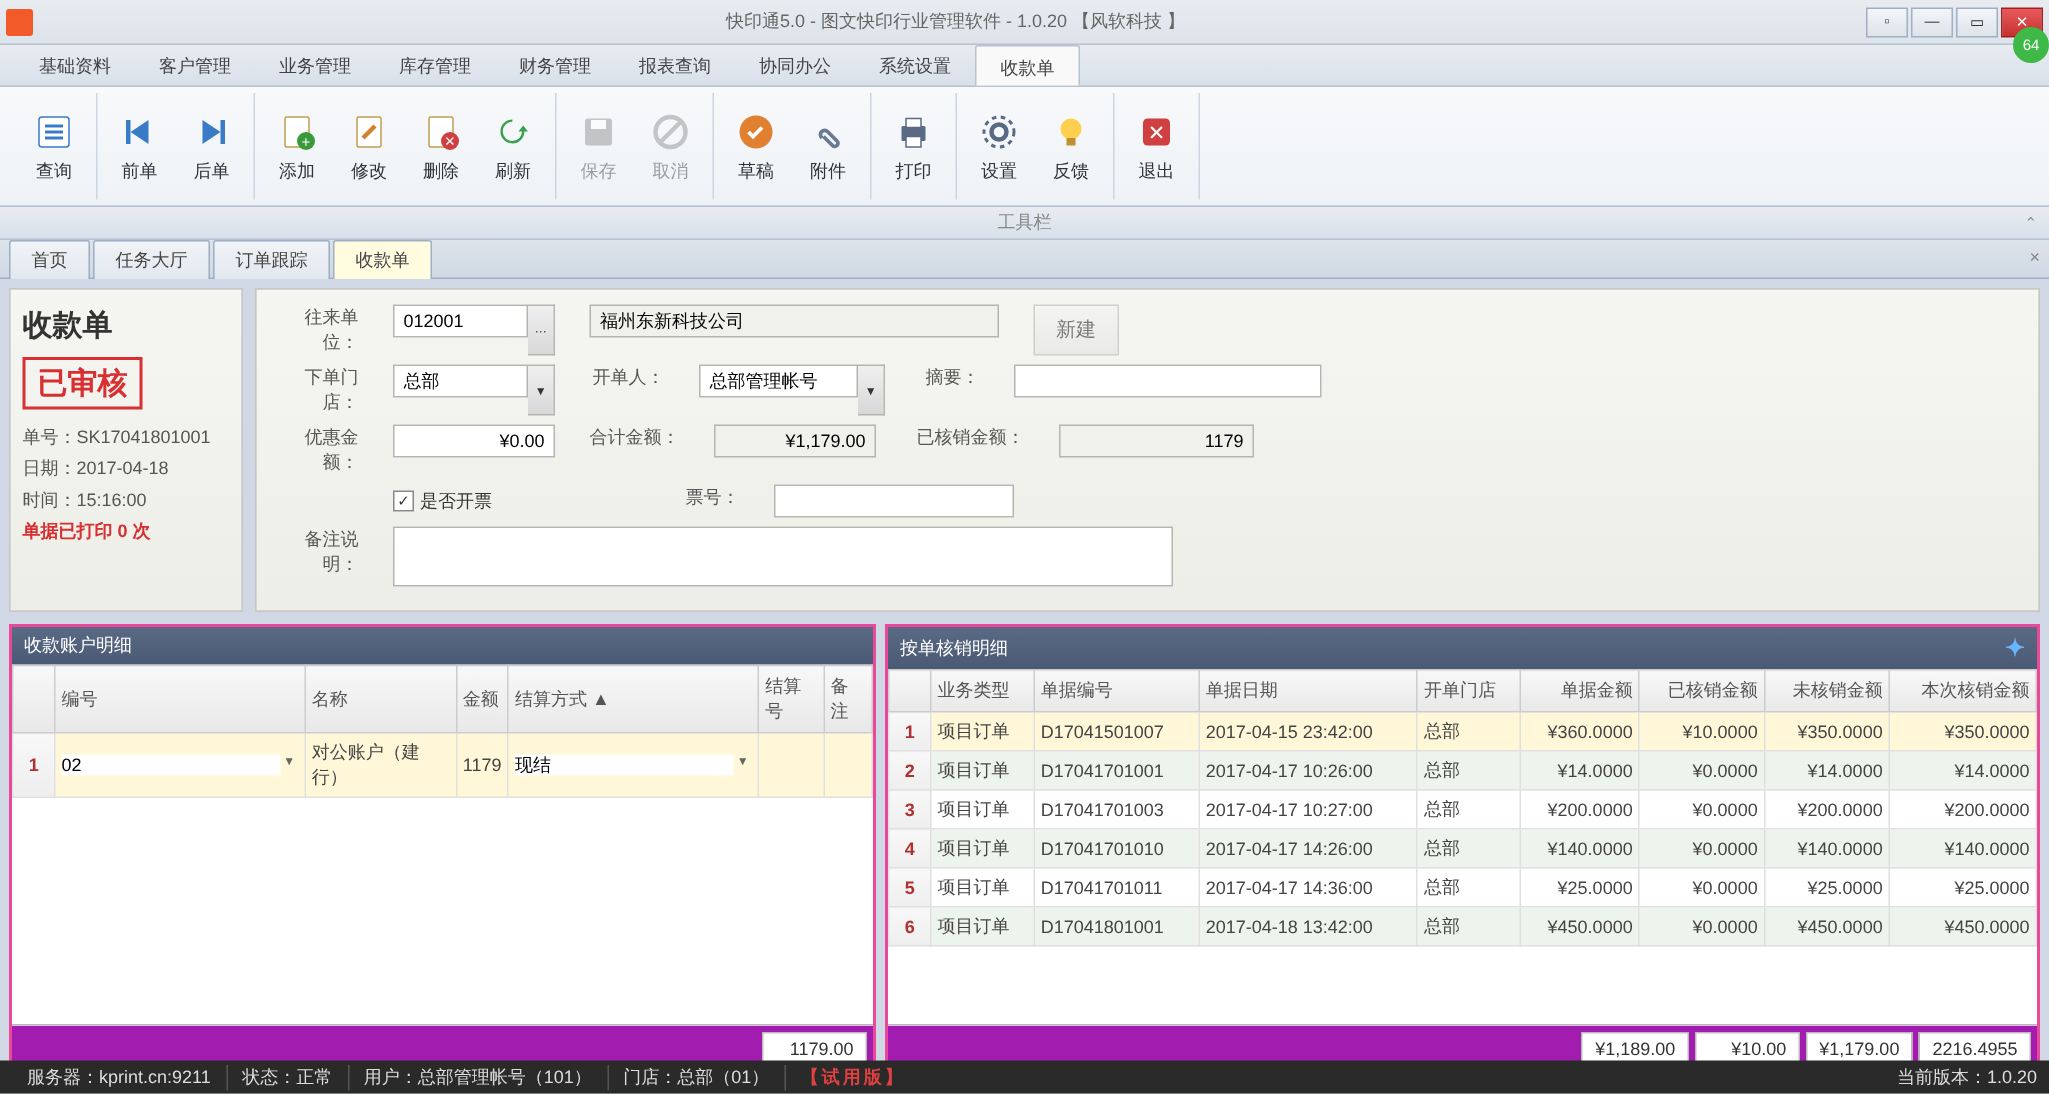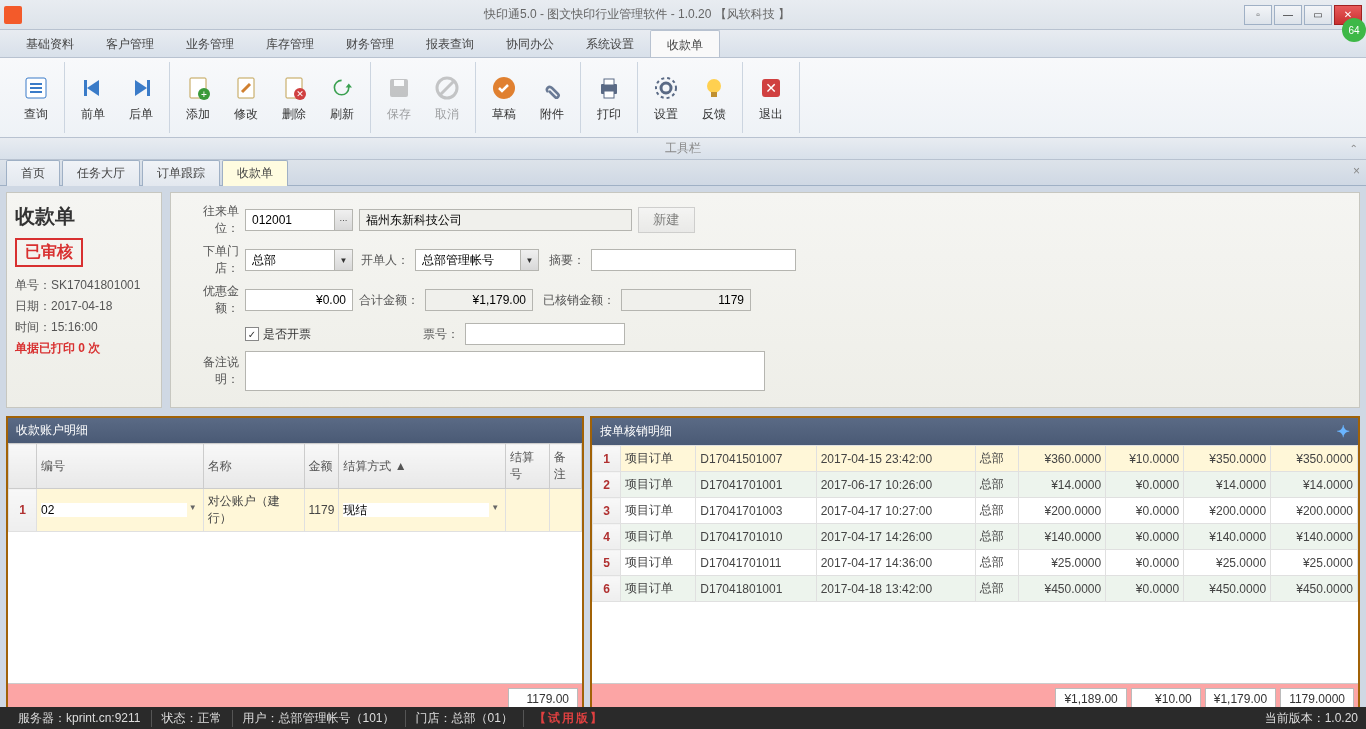--- a/index.html
+++ b/index.html
@@ -34,54 +34,54 @@
 .doc-tabs { height:26px; background:linear-gradient(#dde3ea,#cfd8e4); display:flex; align-items:center; padding-left:6px; border-bottom:1px solid #9fb0c5; position:relative;}
 .doc-tab { padding:4px 14px; background:linear-gradient(#f0f3f7,#e3e8ef); border:1px solid #9fb0c5; border-bottom:none; margin-right:2px; cursor:pointer; border-radius:2px 2px 0 0; color:#444;}
 .doc-tab.active { background:#fffce0; font-weight:normal;}
 .doc-close { position:absolute; right:6px; top:4px; color:#888; cursor:pointer; }
 
 
 .content { padding:6px; height:500px; }
 .form-area { display:flex; gap:8px; }
 .left-panel { width:156px; background:linear-gradient(#f5f5f2,#eeeee8); border:1px solid #c7c7c0; padding:10px 8px; }
 .doc-title { font-size:20px; font-weight:bold; color:#333; margin-bottom:8px; }
-.audit-stamp { display:inline-block; border:2px solid #d83030; color:#d83030; padding:2px 8px; font-size:16px; font-weight:bold; margin-bottom:10px;}
+.audit-stamp { display:inline-block; border:2px solid #d83030; color:#d83030; padding:2px 8px; font-size:20px; font-weight:bold; margin-bottom:10px;}
 .meta-line { font-size:12px; color:#555; margin-bottom:4px; }
 .meta-line.red { color:#d83030; font-weight:bold; }
 
 .right-panel { flex:1; background:linear-gradient(#f5f5f2,#eeeee8); border:1px solid #c7c7c0; padding:10px 12px; }
-.form-row { display:flex; align-items:center; margin-bottom:6px; gap:6px; flex-wrap:wrap;}
+.form-row { display:flex; margin-bottom:6px; gap:23px; flex-wrap:wrap;}
 .form-label { width:56px; text-align:right; color:#555; }
 .form-input { height:22px; border:1px solid #b5b5b0; background:#fff; padding:2px 6px; font-size:12px; }
 .form-input.ro { background:#f0f0ec; }
 .form-input.money { text-align:right; }
 .combo { position:relative; display:inline-flex; }
 .combo-btn { width:18px; background:linear-gradient(#f0f0f0,#d8d8d8); border:1px solid #b5b5b0; border-left:none; display:flex; align-items:center; justify-content:center; font-size:8px; cursor:pointer;}
 .btn { padding:3px 14px; background:linear-gradient(#f5f5f5,#e0e0e0); border:1px solid #aaa; cursor:pointer; }
 .btn.disabled{ opacity:.5; cursor:default;}
 .checkbox { display:inline-flex; align-items:center; gap:4px; }
 .checkbox-box { width:14px; height:14px; border:1px solid #888; background:#fff; display:flex; align-items:center; justify-content:center; font-size:10px; color:#333; }
 
 
 .grids { display:flex; gap:6px; margin-top:8px; height:300px; }
-.grid-panel { border:2px solid #a16207; background:#fff; display:flex; flex-direction:column; }
+.grid-panel { border:2px solid #ec4899; background:#fff; display:flex; flex-direction:column; }
 .grid-panel.left { width:578px; }
 .grid-panel.right { flex:1; }
 .grid-header { background:linear-gradient(#5a6a85,#4a5a75); color:#fff; padding:4px 8px; font-size:12px; display:flex; justify-content:space-between; align-items:center; }
 .grid-add { color:#6ab5ff; font-size:16px; cursor:pointer; font-weight:bold; }
 .grid-table { flex:1; overflow:auto; }
 table { border-collapse:collapse; width:100%; }
 th { background:linear-gradient(#f8f8f8,#e8e8e8); border:1px solid #ccc; padding:5px 4px; font-weight:normal; color:#555; font-size:12px; text-align:left; }
 th.num { text-align:right; }
 td { border:1px solid #e0e0e0; padding:4px; font-size:12px; color:#444; }
 td.num { text-align:right; }
 td.idx { text-align:center; background:linear-gradient(#f8f8f8,#eee); font-weight:bold; color:#b03030; width:28px;}
 tr.even td:not(.idx) { background:#edf4ed; }
 tr.sel td:not(.idx) { background:#fff7d8; }
-.grid-footer { border-top:1px solid #ccc; padding:4px; display:flex; justify-content:flex-end; gap:4px; background:#fca5a5;}
+.grid-footer { border-top:1px solid #ccc; padding:4px; display:flex; justify-content:flex-end; gap:4px; background:#a21caf;}
 .foot-box { border:1px solid #bbb; padding:3px 8px; min-width:70px; text-align:right; background:#fff; font-size:12px;}
 .cell-combo { display:flex; }
 .cell-combo input{ border:none; width:100%; font-size:12px; padding:0;}
 .cell-arrow { font-size:8px; color:#666; cursor:pointer; padding:0 2px;}
 
 
 .status-bar { position:absolute; bottom:0; left:0; right:0; height:22px; background:#2a2a2a; color:#ddd; display:flex; align-items:center; font-size:12px; padding:0 8px; }
 .status-seg { padding:0 10px; border-right:1px solid #555; }
 .status-trial { color:#e04040; font-weight:bold; padding:0 10px; letter-spacing:2px; }
 .status-ver { margin-left:auto; }
@@ -388,36 +388,47 @@
         </div>
     </div>
     <div class="grid-panel right">
       <div class="grid-header">
         <span>按单核销明细</span>
         <span class="grid-add">✦</span>
       </div>
       <div class="grid-table">
           <table id="right-table">
             <tbody>
+              <tr>
+                <th style="width:28px"></th>
+                <th>业务类型</th>
+                <th>单据编号</th>
+                <th>单据日期</th>
+                <th>开单门店</th>
+                <th class="num">单据金额</th>
+                <th class="num">已核销金额</th>
+                <th class="num">未核销金额</th>
+                <th class="num">本次核销金额</th>
+              </tr>
               <tr class="sel">
                 <td class="idx">1</td>
                 <td>项目订单</td>
                 <td>D17041501007</td>
                 <td>2017-04-15 23:42:00</td>
                 <td>总部</td>
                 <td class="num">¥360.0000</td>
                 <td class="num">¥10.0000</td>
                 <td class="num">¥350.0000</td>
                 <td class="num">¥350.0000</td>
               </tr>
               <tr class="even">
                 <td class="idx">2</td>
                 <td>项目订单</td>
                 <td>D17041701001</td>
-                <td>2017-06-17 10:26:00</td>
+                <td>2017-04-17 10:26:00</td>
                 <td>总部</td>
                 <td class="num">¥14.0000</td>
                 <td class="num">¥0.0000</td>
                 <td class="num">¥14.0000</td>
                 <td class="num">¥14.0000</td>
               </tr>
               <tr class="">
                 <td class="idx">3</td>
                 <td>项目订单</td>
                 <td>D17041701003</td>
@@ -461,21 +472,21 @@
                 <td class="num">¥450.0000</td>
                 <td class="num">¥450.0000</td>
               </tr>
             </tbody>
           </table>
         </div>
       <div class="grid-footer" id="right-footer">
           <div class="foot-box">¥1,189.00</div>
           <div class="foot-box">¥10.00</div>
           <div class="foot-box">¥1,179.00</div>
-          <div class="foot-box">1179.0000</div>
+          <div class="foot-box">2216.4955</div>
         </div>
     </div>
   </div>
 </div>
 
 <div class="status-bar">
   <span class="status-seg">服务器：kprint.cn:9211</span>
   <span class="status-seg">状态：正常</span>
   <span class="status-seg">用户：总部管理帐号（101）</span>
   <span class="status-seg">门店：总部（01）</span>

